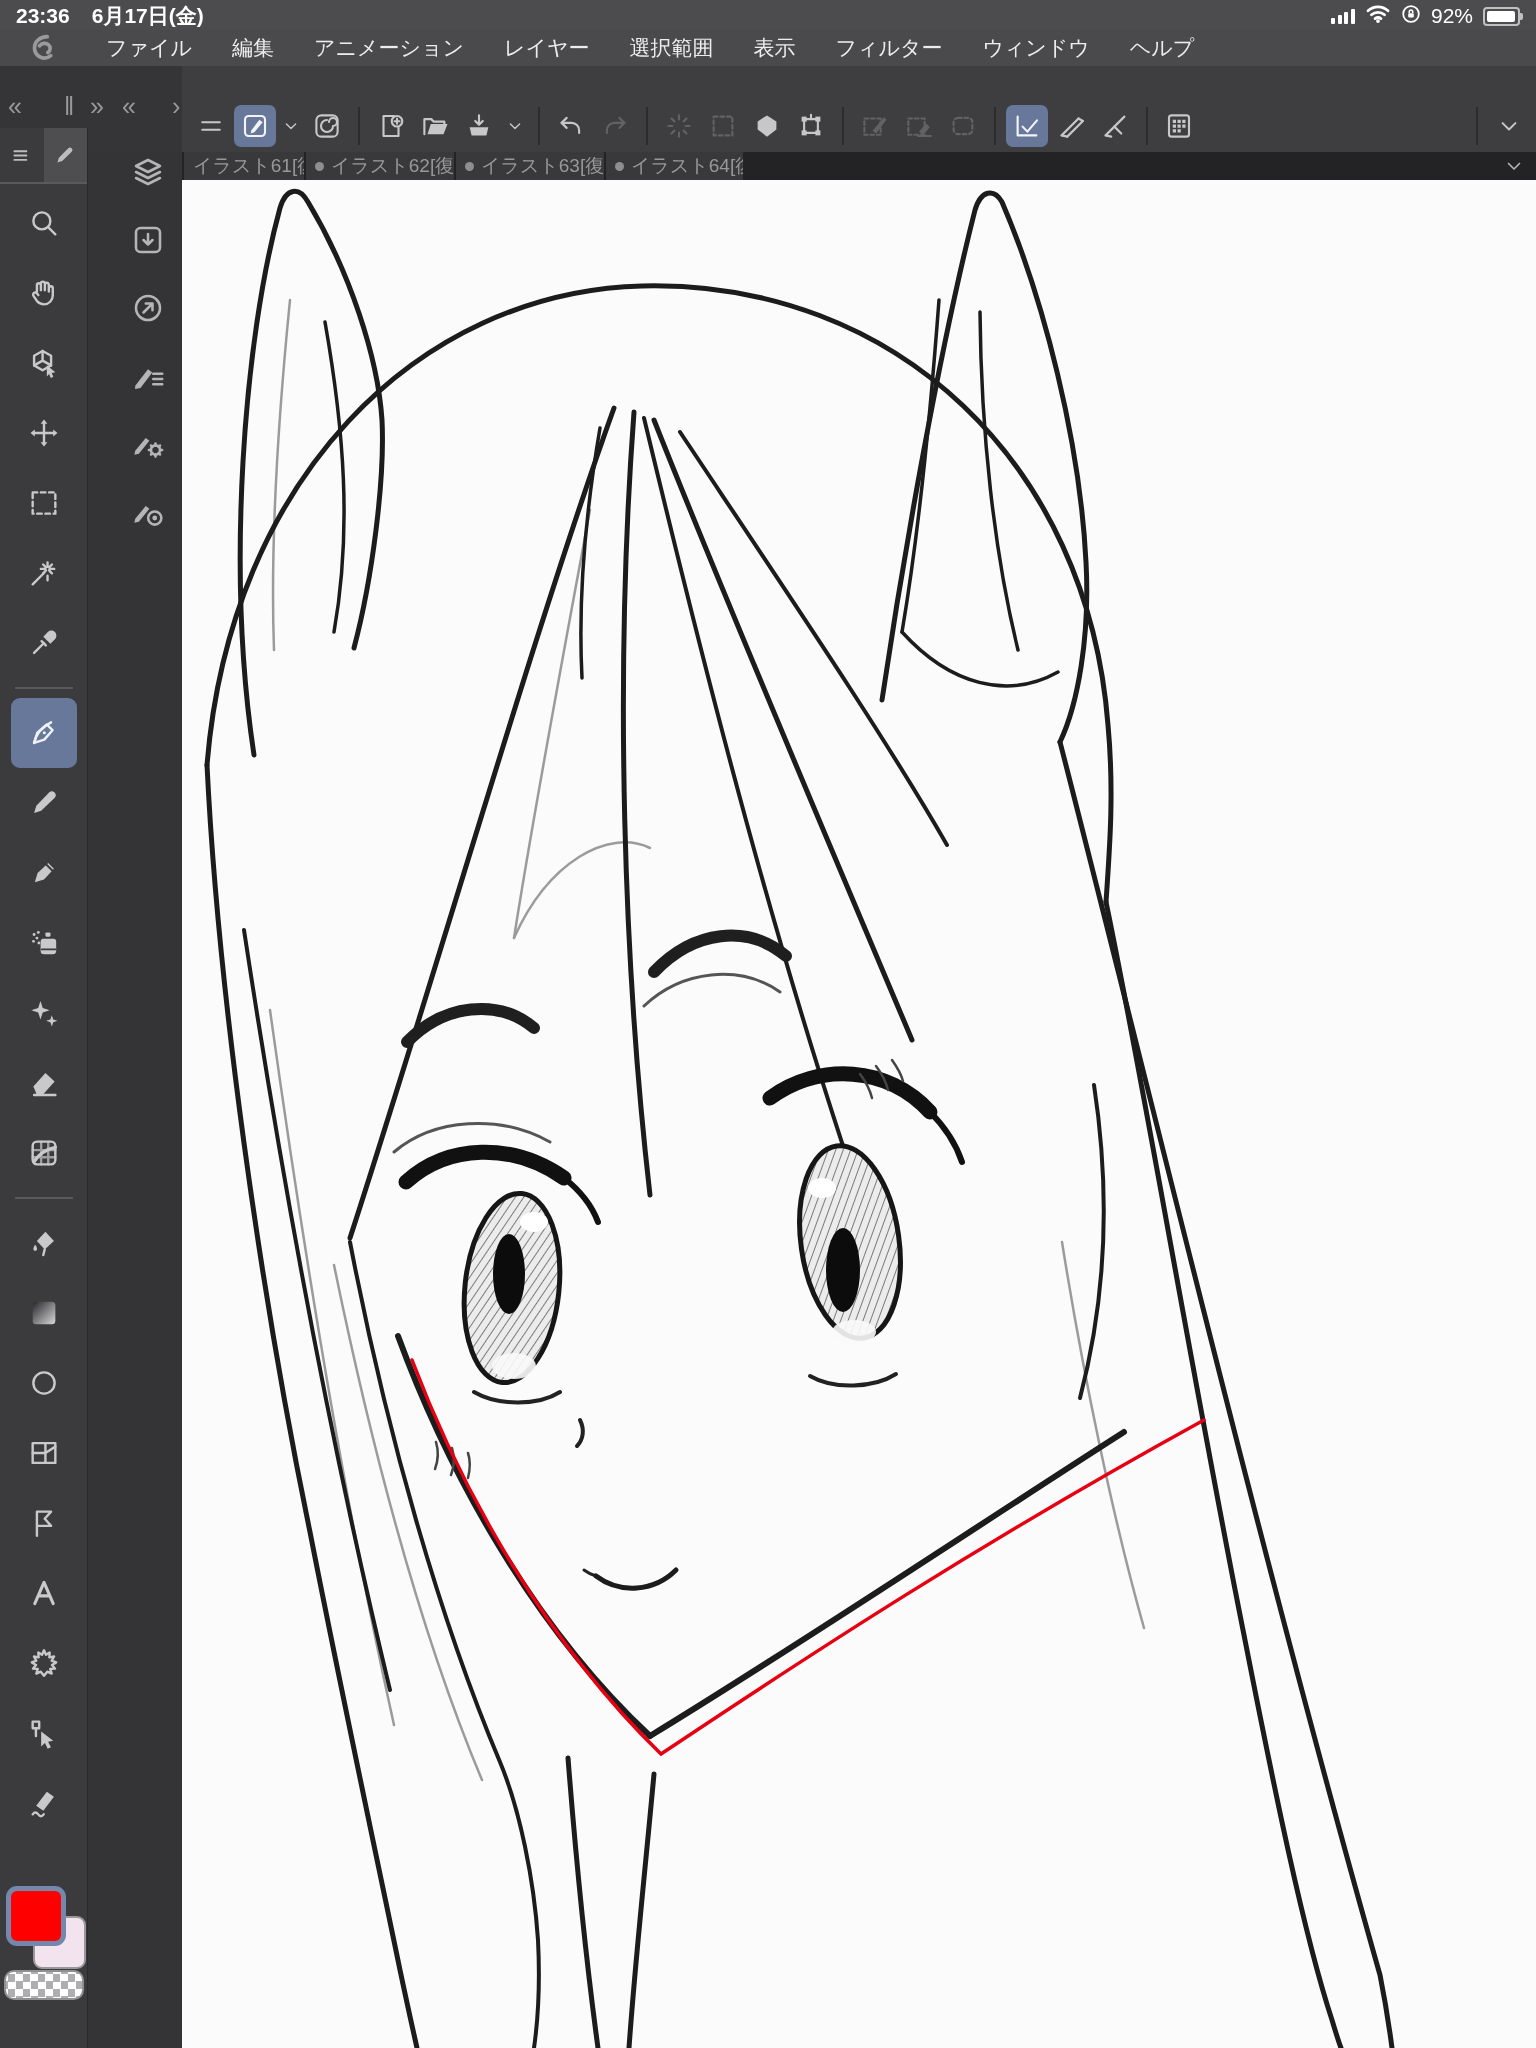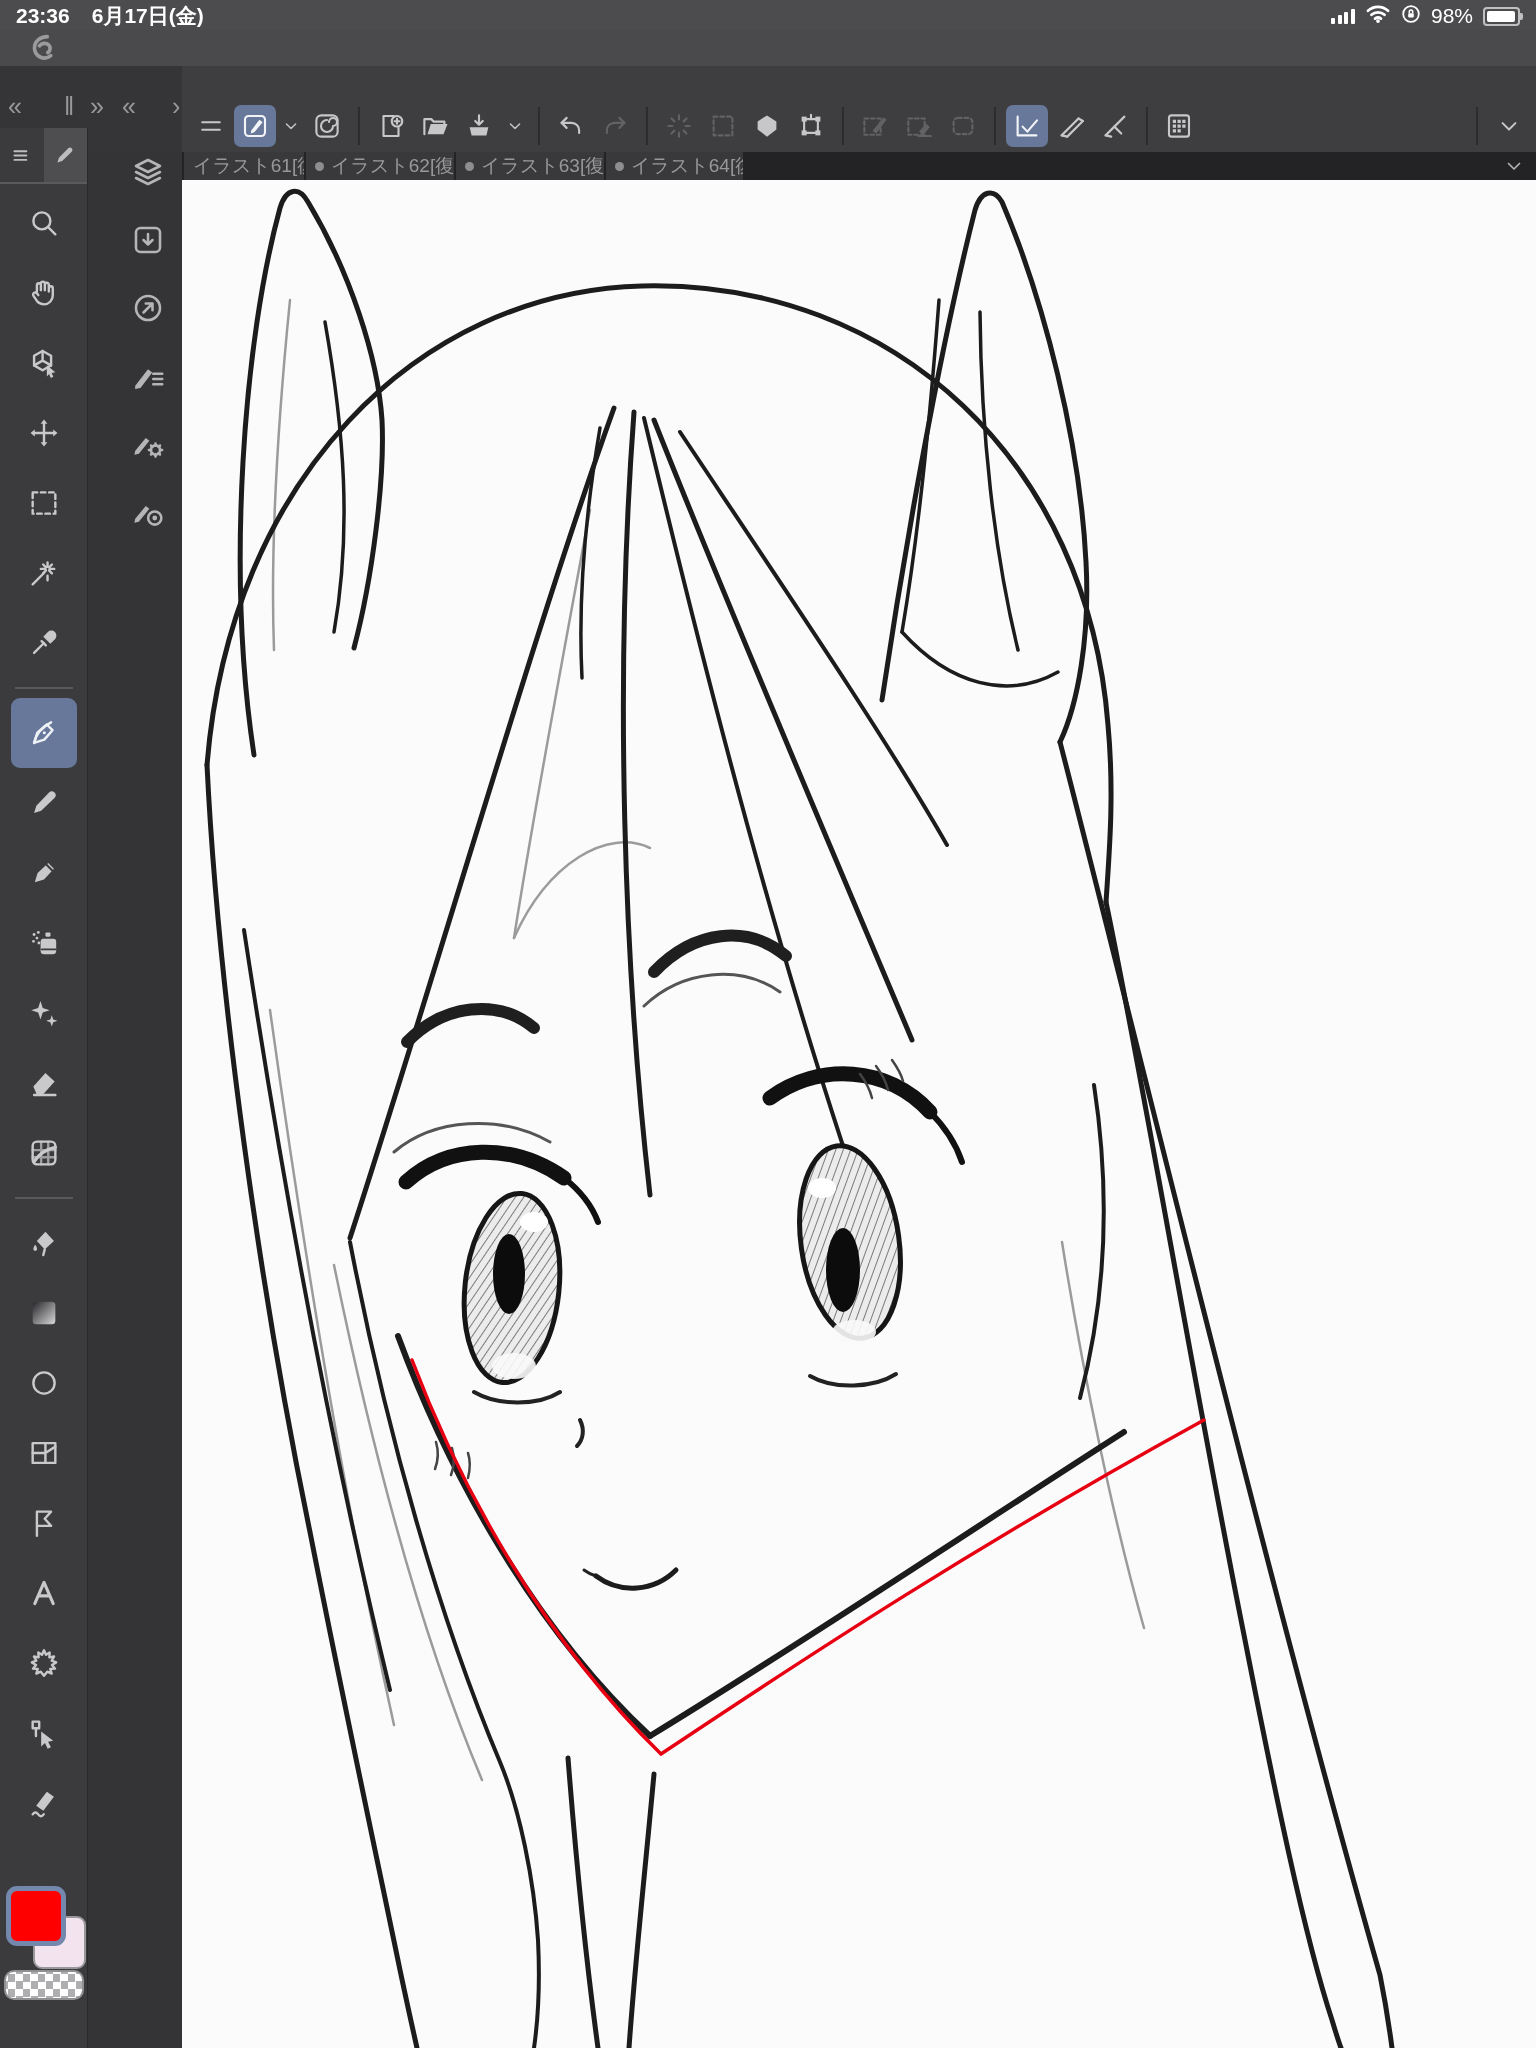--- a/index.html
+++ b/index.html
@@ -91,33 +91,44 @@
         <circle cx="12" cy="16.2" r="1.8" fill="#fff"></circle>
         </svg>
     </span>
     <span>
       <svg viewBox="0 0 20 20" width="20" height="20">
           <circle cx="10" cy="10" r="7.8" fill="none" stroke="#fff" stroke-width="1.8"></circle>
         <rect x="7.2" y="9.2" width="5.6" height="4.4" rx="1" fill="#fff"></rect>
         <path d="M8.3 9.2V7.7a1.7 1.7 0 0 1 3.4 0v1.5" stroke="#fff" stroke-width="1.6" fill="none"></path>
         </svg>
     </span>
-    <span>98%</span>
+    <span>92%</span>
     <span class="batt">
         <i></i>
       </span>
   </div>
 </div>
 
 <div class="menubar">
   <span class="logo">
     <svg viewBox="0 0 24 24" fill="none" stroke="currentColor" stroke-width="2.6" stroke-linecap="round">
       <path d="M15 4c-5 0-9 3.4-9 8a7 7 0 0 0 11.5 5.4M9.5 10.5c1.5-2 4.5-2.4 6.3-.8 1.8 1.6 1.6 4.4-.4 5.6"></path>
       </svg>
   </span>
+  <span id="menu-items" style="display:flex;gap:40px">
+      <span>ファイル</span>
+      <span>編集</span>
+      <span>アニメーション</span>
+      <span>レイヤー</span>
+      <span>選択範囲</span>
+      <span>表示</span>
+      <span>フィルター</span>
+      <span>ウィンドウ</span>
+      <span>ヘルプ</span>
+    </span>
 </div>
 
 <div class="toolbar">
   <div class="toolbar-left" id="collapse-strip">
       <span style="left: 8px;">«</span>
       <span style="left: 64px;">‖</span>
       <span style="left: 90px;">»</span>
       <span style="left: 122px;">«</span>
       <span style="left: 172px;">›</span>
     </div>

